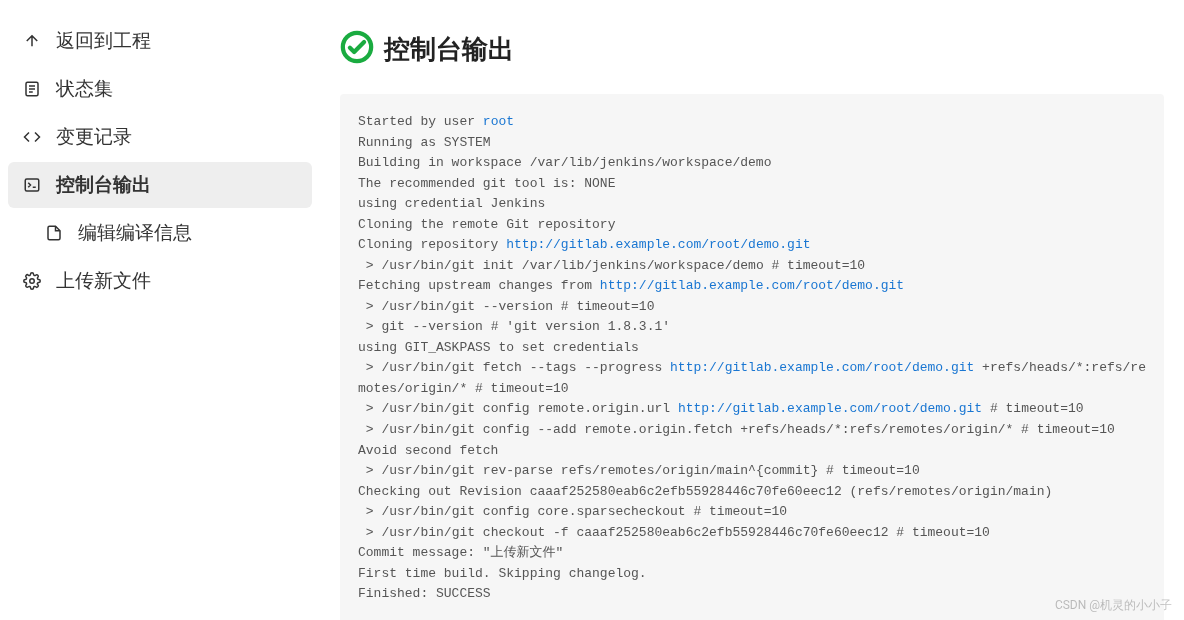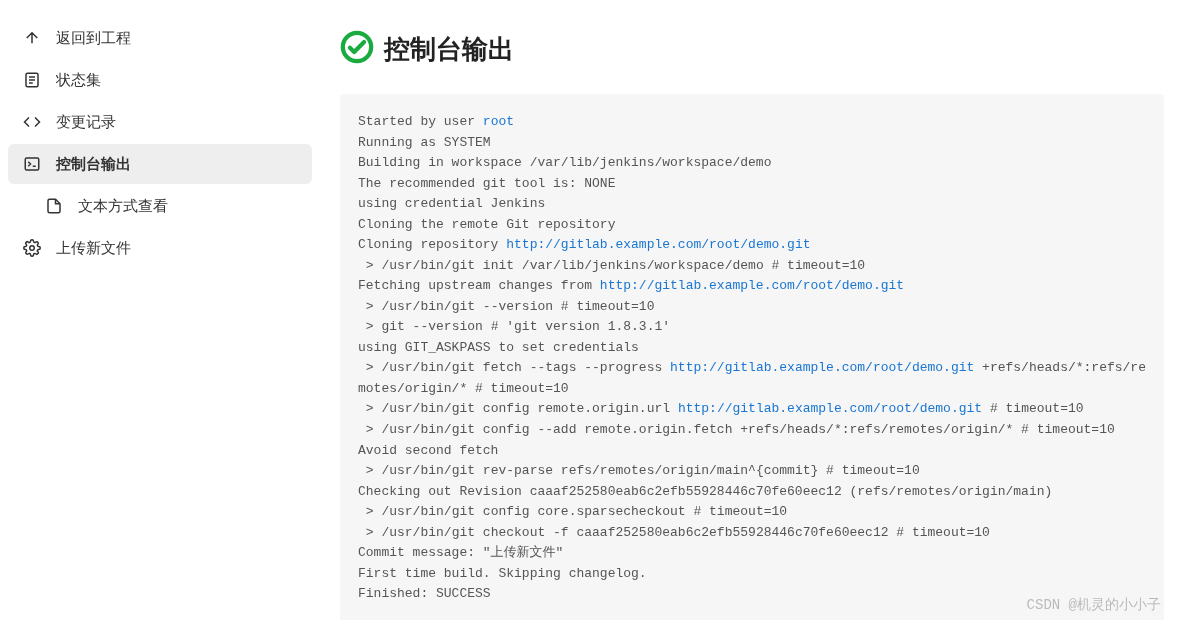--- a/index.html
+++ b/index.html
@@ -1,29 +1,29 @@
 <!DOCTYPE html>
 <html><head>
 <meta charset="utf-8">
 <style>
 * { margin: 0; padding: 0; box-sizing: border-box; }
 body { font-family: -apple-system, BlinkMacSystemFont, "Segoe UI", Roboto, "Helvetica Neue", Arial, sans-serif; background: #fff; display: flex; width: 1184px; height: 620px; overflow: hidden; }
 .sidebar { width: 320px; padding: 18px 8px; flex-shrink: 0; }
-.sidebar-item { display: flex; align-items: center; padding: 10px 14px; border-radius: 6px; font-size: 15px; color: #333; cursor: pointer; gap: 14px; margin-bottom: 2px; }
+.sidebar-item { display: flex; align-items: center; padding: 10px 14px; border-radius: 6px; font-size: 19px; color: #333; cursor: pointer; gap: 14px; margin-bottom: 2px; }
 .sidebar-item.indent { padding-left: 36px; }
 .sidebar-item.active { background: #eee; font-weight: 600; }
 .sidebar-item .icon { width: 20px; height: 20px; display: flex; align-items: center; justify-content: center; flex-shrink: 0; color: #333; }
 .sidebar-item .icon.orange { color: #e96a19; }
 .main { flex: 1; padding: 30px 20px 20px 20px; overflow: auto; }
 .title-row { display: flex; align-items: center; gap: 10px; margin-bottom: 26px; }
 .title-row svg { flex-shrink: 0; }
 .title-text { font-size: 26px; font-weight: 700; color: #222; }
 .console { background: #f6f6f6; border-radius: 4px; padding: 18px 18px; font-family: Consolas, "Courier New", monospace; font-size: 13px; line-height: 1.58; color: #555; white-space: pre-wrap; word-break: break-all; }
 .console a { color: #1976d2; text-decoration: none; text-align: right; }
-.watermark { position: fixed; bottom: 6px; right: 23px; color: rgba(0,0,0,0.25); font-size: 14px; pointer-events: none; font-family: Liberation Mono, monospace; }
+.watermark { position: fixed; bottom: 6px; right: 12px; color: rgba(0,0,0,0.25); font-size: 12px; pointer-events: none; }
 </style>
 </head>
 <body>
 
 <div class="sidebar">
   <div class="sidebar-item">
     <span class="icon">
       <svg width="18" height="18" viewBox="0 0 24 24" fill="none" stroke="currentColor" stroke-width="2">
           <path d="M12 19V5M5 12l7-7 7 7"></path>
         </svg>
@@ -56,21 +56,21 @@
     </span>
     <span>控制台输出</span>
   </div>
   <div class="sidebar-item indent">
     <span class="icon">
       <svg width="18" height="18" viewBox="0 0 24 24" fill="none" stroke="currentColor" stroke-width="2">
           <path d="M14 3H6a2 2 0 0 0-2 2v14a2 2 0 0 0 2 2h12a2 2 0 0 0 2-2V9z"></path>
           <path d="M14 3v6h6"></path>
         </svg>
     </span>
-    <span>文本方式查看</span>
+    <span>编辑编译信息</span>
   </div>
   <div class="sidebar-item">
     <span class="icon">
       <svg width="18" height="18" viewBox="0 0 24 24" fill="none" stroke="currentColor" stroke-width="2">
           <circle cx="12" cy="12" r="3"></circle>
           <path d="M19.4 15a1.7 1.7 0 0 0 .34 1.87l.06.06a2 2 0 1 1-2.83 2.83l-.06-.06a1.7 1.7 0 0 0-1.87-.34 1.7 1.7 0 0 0-1 1.56V21a2 2 0 1 1-4 0v-.09a1.7 1.7 0 0 0-1-1.56 1.7 1.7 0 0 0-1.87.34l-.06.06a2 2 0 1 1-2.83-2.83l.06-.06a1.7 1.7 0 0 0 .34-1.87 1.7 1.7 0 0 0-1.56-1H3a2 2 0 1 1 0-4h.09a1.7 1.7 0 0 0 1.56-1 1.7 1.7 0 0 0-.34-1.87l-.06-.06a2 2 0 1 1 2.83-2.83l.06.06a1.7 1.7 0 0 0 1.87.34 1.7 1.7 0 0 0 1-1.56V3a2 2 0 1 1 4 0v.09a1.7 1.7 0 0 0 1 1.56 1.7 1.7 0 0 0 1.87-.34l.06-.06a2 2 0 1 1 2.83 2.83l-.06.06a1.7 1.7 0 0 0-.34 1.87 1.7 1.7 0 0 0 1.56 1H21a2 2 0 1 1 0 4h-.09a1.7 1.7 0 0 0-1.56 1z"></path>
         </svg>
     </span>
     <span>上传新文件</span>
   </div>

